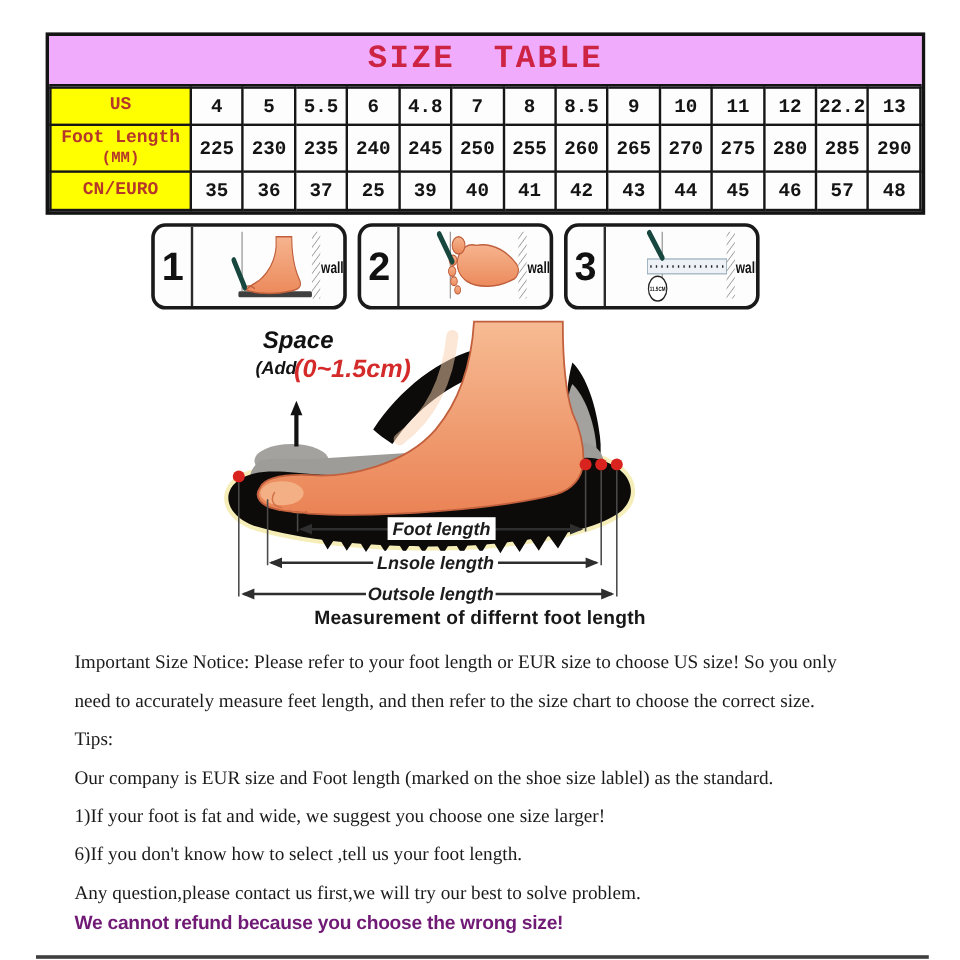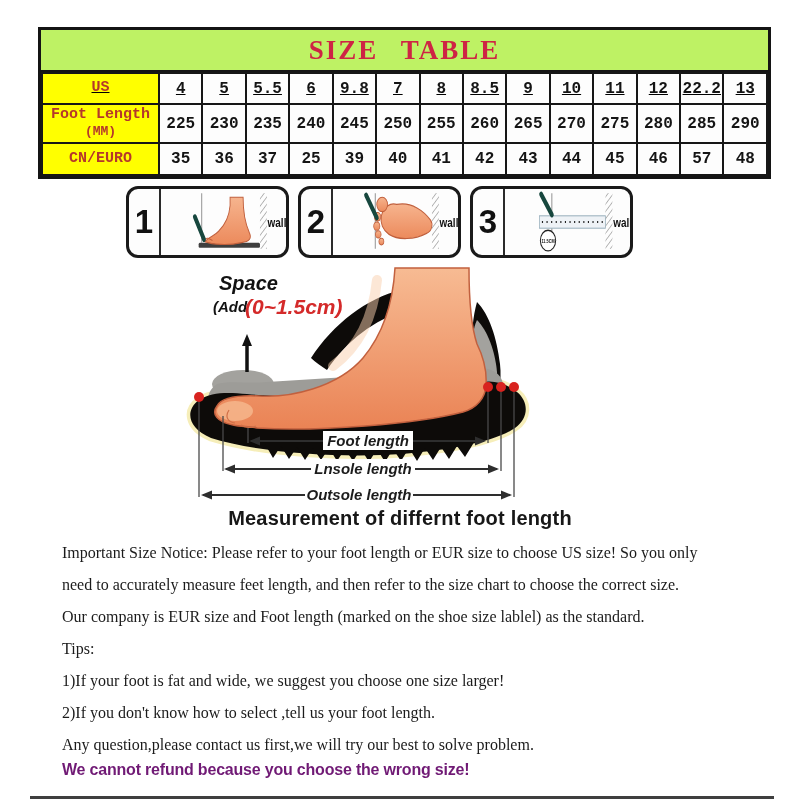--- a/index.html
+++ b/index.html
@@ -2,30 +2,30 @@
 <html><head>
 <meta charset="utf-8">
 <style>
   html,body{margin:0;padding:0;background:#fff;}
   #page{position:relative;width:800px;height:800px;background:#ffffff;overflow:hidden;
         font-family:"Liberation Sans",sans-serif;}
 
   
   .size-table-wrap{position:absolute;left:38px;top:27px;width:727px;border:3px solid #141414;}
   .size-table-title{height:40px;display:flex;align-items:center;justify-content:center;
-    background:#bef264;border-bottom:2px solid #141414;
-    font-family:Liberation Serif, serif;font-weight:bold;font-size:27px;color:#ce2444;
+    background:#f0abfc;border-bottom:2px solid #141414;
+    font-family:Liberation Mono, monospace;font-weight:bold;font-size:27px;color:#ce2444;
     letter-spacing:2px;word-spacing:14px;}
   table.size-table{border-collapse:collapse;width:100%;table-layout:fixed;}
   table.size-table th,table.size-table td{border:2px solid #161616;text-align:center;padding:0;}
   table.size-table th{width:115px;background:#ffff00;color:#b5372b;
     font-family:"Liberation Mono",monospace;font-weight:bold;font-size:15px;line-height:1.1;}
   table.size-table th .sub{font-size:13px;}
   table.size-table td{font-family:"Liberation Mono",monospace;font-weight:bold;font-size:16px;color:#141414;background:#fdfdfd;}
-  tr.r-us{height:31px;text-decoration:underline;} tr.r-mm{height:39px;} tr.r-cn{height:32px;}
+  tr.r-us{height:31px;} tr.r-mm{height:39px;} tr.r-cn{height:32px;}
   td.light-big{font-size:23px;font-weight:400;font-family:"Liberation Serif",serif;}
   td.bigger{font-size:19px;font-family:"Liberation Serif",serif;}
 
   
   .steps-row{position:absolute;left:126px;top:186px;display:flex;gap:9px;}
   .step-box{width:163px;height:72px;border:3px solid #1a1a1a;border-radius:12px;background:#fdfdfd;
     box-sizing:border-box;display:flex;overflow:hidden;}
   .step-num{width:30px;display:flex;align-items:center;justify-content:center;
     font-size:33px;font-weight:bold;color:#111;}
   .step-graphic{flex:1;border-left:2px solid #2a2a2a;position:relative;padding-left:30px;}
@@ -36,21 +36,21 @@
   
   .foot-diagram{position:absolute;left:177px;top:260px;width:440px;height:248px;font-style:italic;}
   .foot-diagram svg{display:block;width:100%;height:100%;}
   svg text{font-family:"Liberation Sans",sans-serif;}
   .arrow-label{font-size:15px;font-weight:bold;fill:#1c1c1c;}
   .space-title{font-size:20px;font-weight:bold;fill:#121212;}
   .space-prefix{font-size:15px;font-weight:bold;fill:#121212;}
   .space-value{font-size:21px;font-weight:bold;fill:#d42a2a;}
 
   .caption{position:absolute;left:0;top:507px;width:800px;text-align:center;
-    font-size:20px;font-weight:bold;color:#171717;letter-spacing:.2px;}
+    font-size:16px;font-weight:bold;color:#171717;letter-spacing:.2px;}
 
   
   .notice{position:absolute;left:62px;top:545px;width:730px;}
   .notice p{margin:0 0 16px 0;font-family:"Liberation Serif",serif;font-size:16px;line-height:16px;
     color:#1b1b1b;white-space:nowrap;}
   .warning{position:absolute;left:62px;top:761px;font-size:16px;font-weight:bold;color:#701a75;
     letter-spacing:-0.2px;white-space:nowrap;}
   .bottom-bar{position:absolute;left:30px;top:796px;width:744px;height:3px;background:#2a2a2a;opacity:.9;}
 </style>
 </head>
@@ -61,21 +61,21 @@
   <div class="size-table-wrap">
     <div class="size-table-title">SIZE TABLE</div>
     <table class="size-table">
       <tbody id="size-table-body">
           <tr class="r-us">
             <th>US</th>
             <td class="light-big">4</td>
             <td>5</td>
             <td>5.5</td>
             <td>6</td>
-            <td>9.8</td>
+            <td>4.8</td>
             <td>7</td>
             <td>8</td>
             <td>8.5</td>
             <td>9</td>
             <td>10</td>
             <td>11</td>
             <td class="bigger">12</td>
             <td class="bigger">22.2</td>
             <td class="bigger">13</td>
           </tr>
@@ -258,22 +258,22 @@
       <text x="186" y="214" text-anchor="middle" class="arrow-label">Lnsole length</text>
       <text x="182" y="240" text-anchor="middle" class="arrow-label">Outsole length</text>
     </svg>
   </div>
 
   <div class="caption">Measurement of differnt foot length</div>
 
   <div class="notice" id="notice-block">
       <p>Important Size Notice: Please refer to your foot length or EUR size to choose US size! So you only</p>
       <p>need to accurately measure feet length, and then refer to the size chart to choose the correct size.</p>
+      <p>Tips:</p>
       <p>Our company is EUR size and Foot length (marked on the shoe size lablel) as the standard.</p>
-      <p>Tips:</p>
       <p>1)If your foot is fat and wide, we suggest you choose one size larger!</p>
-      <p>2)If you don't know how to select ,tell us your foot length.</p>
+      <p>6)If you don't know how to select ,tell us your foot length.</p>
       <p>Any question,please contact us first,we will try our best to solve problem.</p>
     </div>
   <div class="warning">We cannot refund because you choose the wrong size!</div>
 
   <div class="bottom-bar"></div>
 </div>
 
 </body></html>

